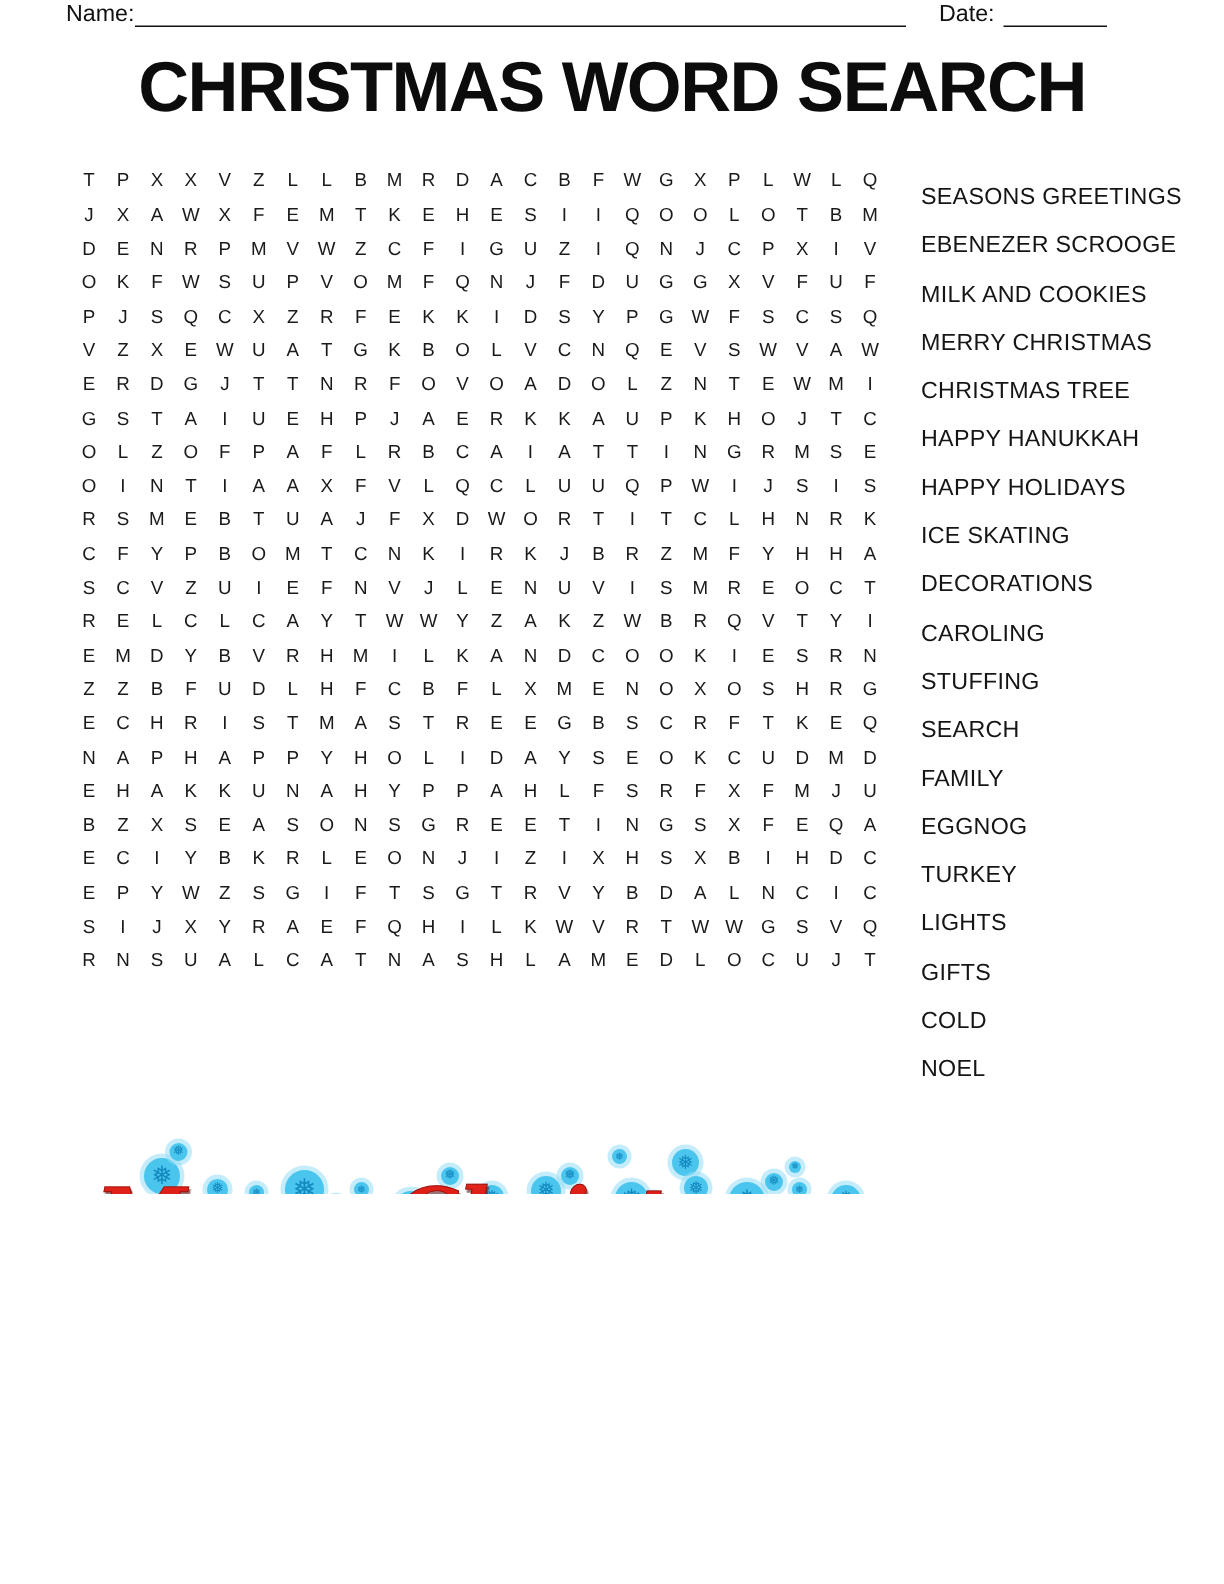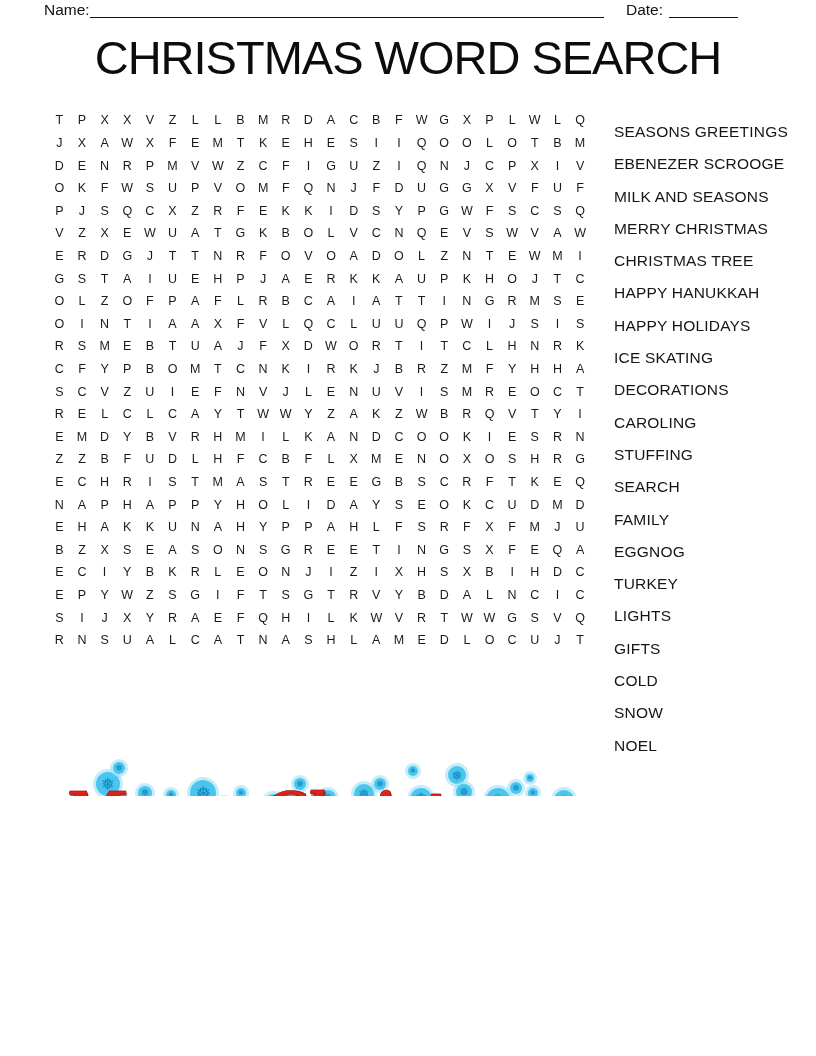--- a/index.html
+++ b/index.html
@@ -12,21 +12,21 @@
   .hdr-label{position:absolute;top:1px;font-size:15.5px;font-weight:500;color:#111;}
   .hdr-label.name{left:44px;}
   .hdr-label.date{left:626px;}
   .blank-line{position:absolute;top:0;height:17px;border-bottom:1.6px solid #111;}
   .name-line{left:90px;width:514px;}
   .date-line{left:669px;width:69px;}
 
   
   .title{
     position:absolute;left:0;top:30px;width:816px;margin:0;
-    text-align:center;font-size:47px;font-weight:400;letter-spacing:-1px;color:#0c0c0c;
+    text-align:center;font-size:47px;font-weight:700;letter-spacing:-1px;color:#0c0c0c;
   }
 
   
   .grid{
     position:absolute;left:48px;top:109px;
     display:grid;grid-template-columns:repeat(24,22.65px);grid-auto-rows:22.62px;
   }
   .cell{
     display:flex;align-items:center;justify-content:center;
     font-size:12.5px;font-weight:500;color:#1a1a1a;
@@ -654,37 +654,36 @@
       <span class="cell">O</span>
       <span class="cell">C</span>
       <span class="cell">U</span>
       <span class="cell">J</span>
       <span class="cell">T</span>
     </div>
 
   <ul class="words" id="words">
       <li>SEASONS GREETINGS</li>
       <li>EBENEZER SCROOGE</li>
-      <li>MILK AND SEASONS</li>
+      <li>MILK AND COOKIES</li>
       <li>MERRY CHRISTMAS</li>
       <li>CHRISTMAS TREE</li>
       <li>HAPPY HANUKKAH</li>
       <li>HAPPY HOLIDAYS</li>
       <li>ICE SKATING</li>
       <li>DECORATIONS</li>
       <li>CAROLING</li>
       <li>STUFFING</li>
       <li>SEARCH</li>
       <li>FAMILY</li>
       <li>EGGNOG</li>
       <li>TURKEY</li>
       <li>LIGHTS</li>
       <li>GIFTS</li>
       <li>COLD</li>
-      <li>SNOW</li>
       <li>NOEL</li>
     </ul>
 
   <div class="banner">
     <div id="flakes">
         <span class="sf" style="left: 38px; top: 12px; width: 24px; height: 24px; font-size: 17px; z-index: 1;">❅</span>
         <span class="sf" style="left: 55px; top: 2px; width: 12px; height: 12px; font-size: 9px; z-index: 1;">❅</span>
         <span class="sf" style="left: 80px; top: 26px; width: 14px; height: 14px; font-size: 10px; z-index: 1;">❅</span>
         <span class="sf" style="left: 108px; top: 30px; width: 10px; height: 10px; font-size: 7px; z-index: 1;">❅</span>
         <span class="sf" style="left: 132px; top: 20px; width: 26px; height: 26px; font-size: 19px; z-index: 1;">❅</span>

